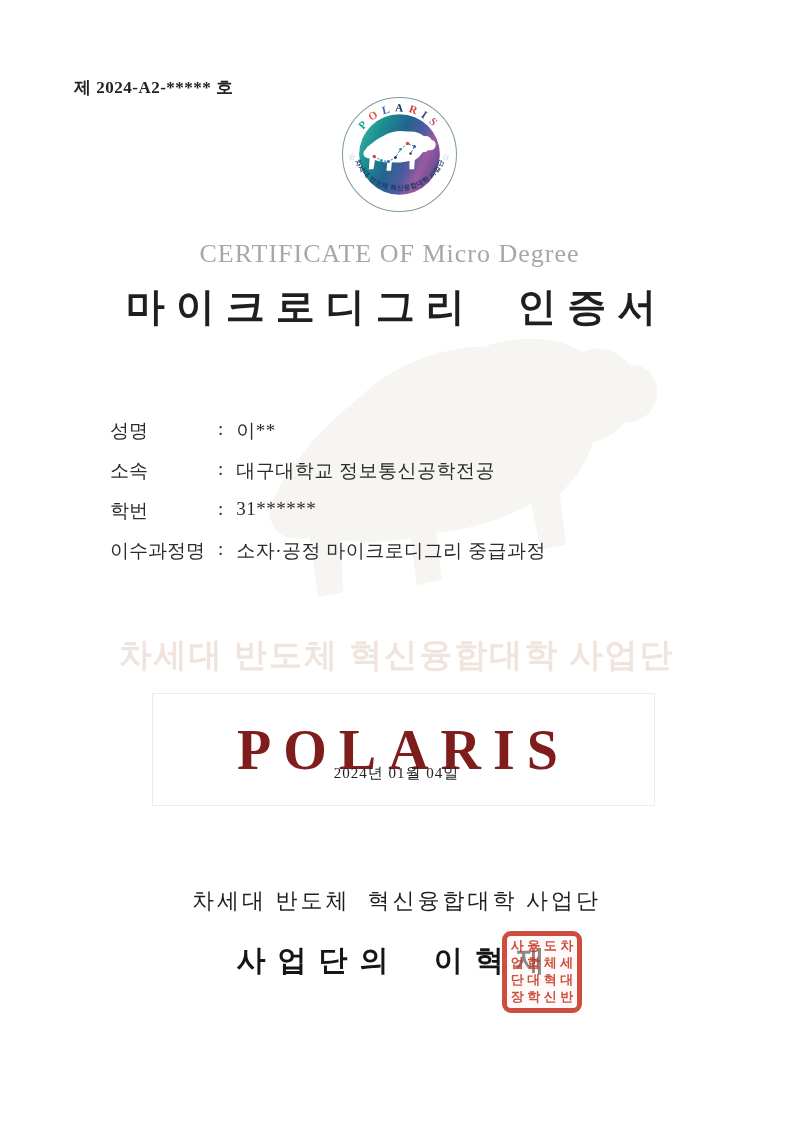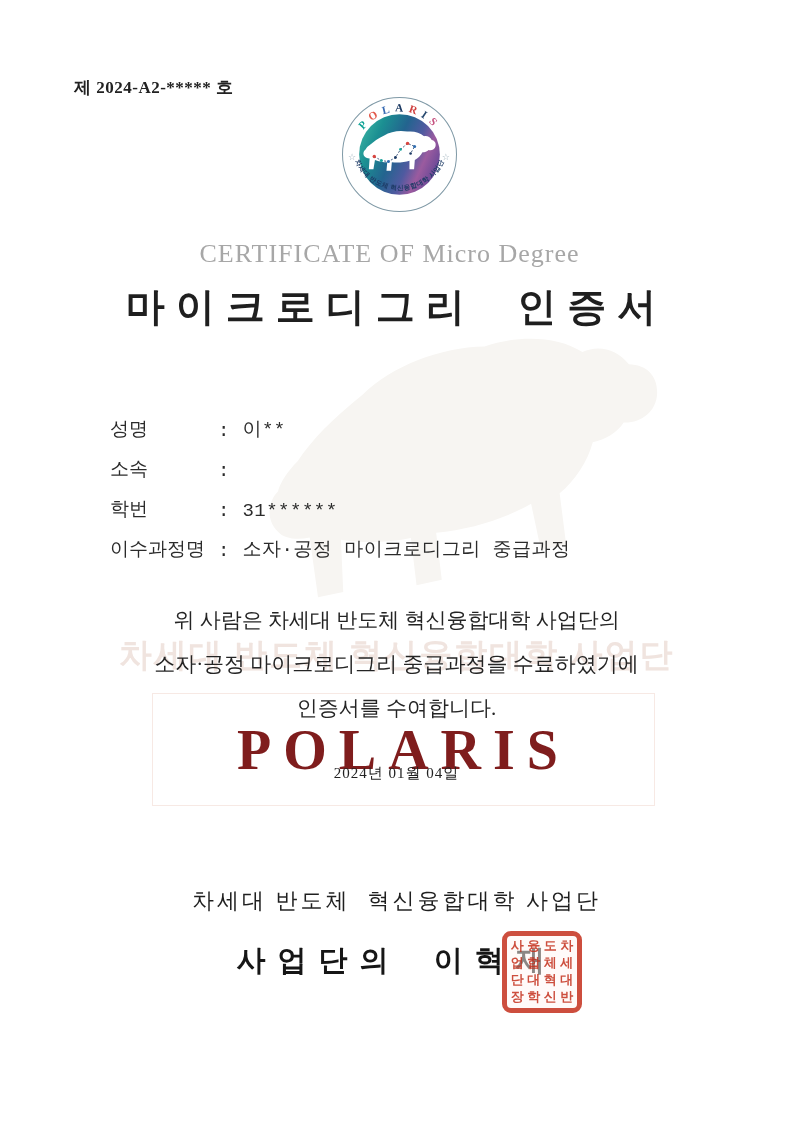--- a/index.html
+++ b/index.html
@@ -26,21 +26,21 @@
     font-size:33px;font-weight:bold;color:#f0e4df;letter-spacing:2px;white-space:pre;
   }
   .wm-box{
     position:absolute;left:152px;top:693px;width:501px;height:111px;
     border:1px solid #f7e9e4;display:flex;align-items:center;justify-content:center;
   }
   .wm-polaris{
     font-size:56px;font-weight:bold;color:#7f1d1d;letter-spacing:12px;line-height:1;
   }
   .fields{position:absolute;left:110px;top:418px;font-size:19px;}
-  .f-row{display:flex;align-items:flex-end;margin-bottom:16px;height:24px;font-family:Liberation Mono, monospace;}
+  .f-row{display:flex;align-items:flex-start;margin-bottom:16px;height:24px;}
   .f-label{
     display:inline-block;width:97px;text-align:justify;text-align-last:justify;
     font-weight:500;
   }
   .f-colon{margin:0 13px 0 11px;}
   .f-value{letter-spacing:0.5px;}
   .para{
     position:absolute;left:0;top:598px;width:793px;text-align:center;
     font-size:21px;line-height:44px;color:#242424;
   }
@@ -137,38 +137,34 @@
 
   <div class="fields">
       <div class="f-row">
         <span class="f-label">성명</span>
         <span class="f-colon">:</span>
         <span class="f-value">이**</span>
       </div>
       <div class="f-row">
         <span class="f-label">소속</span>
         <span class="f-colon">:</span>
+        <span class="f-value">대구대학교 정보통신공학전공</span>
       </div>
       <div class="f-row">
         <span class="f-label">학번</span>
         <span class="f-colon">:</span>
         <span class="f-value">31******</span>
       </div>
       <div class="f-row">
         <span class="f-label">이수과정명</span>
         <span class="f-colon">:</span>
         <span class="f-value">소자·공정 마이크로디그리 중급과정</span>
       </div>
     </div>
 
-  <div class="para">
-    <div>위 사람은 차세대 반도체 혁신융합대학 사업단의</div>
-    <div>소자·공정 마이크로디그리 중급과정을 수료하였기에</div>
-    <div>인증서를 수여합니다.</div>
-  </div>
 
   <div class="date">2024년 01월 04일</div>
 
   <div class="org">차세대 반도체  혁신융합대학 사업단</div>
 
   <div class="sig">사업단의 이혁재</div>
   <div class="seal">
       <span>사</span>
       <span>융</span>
       <span>도</span>

